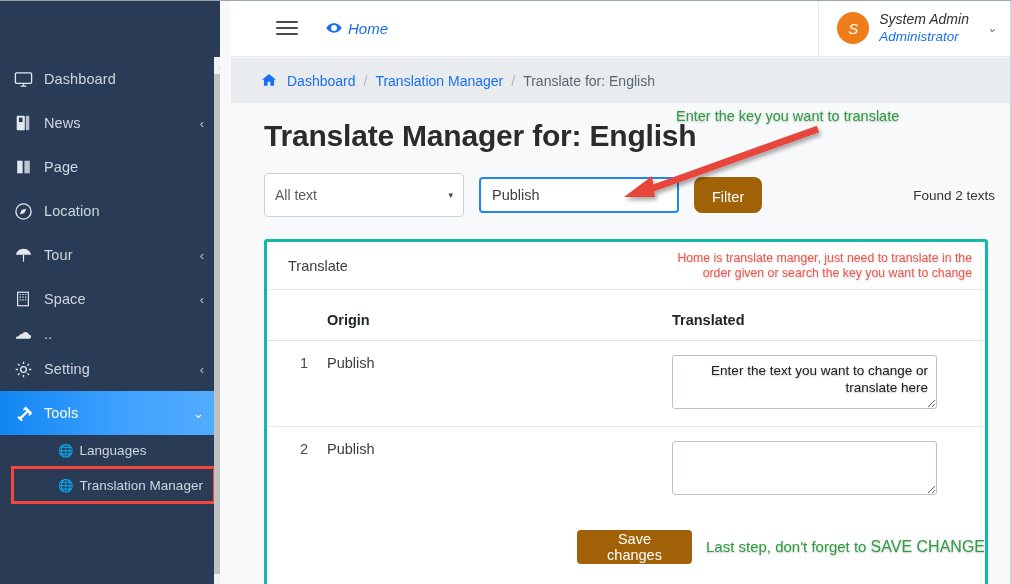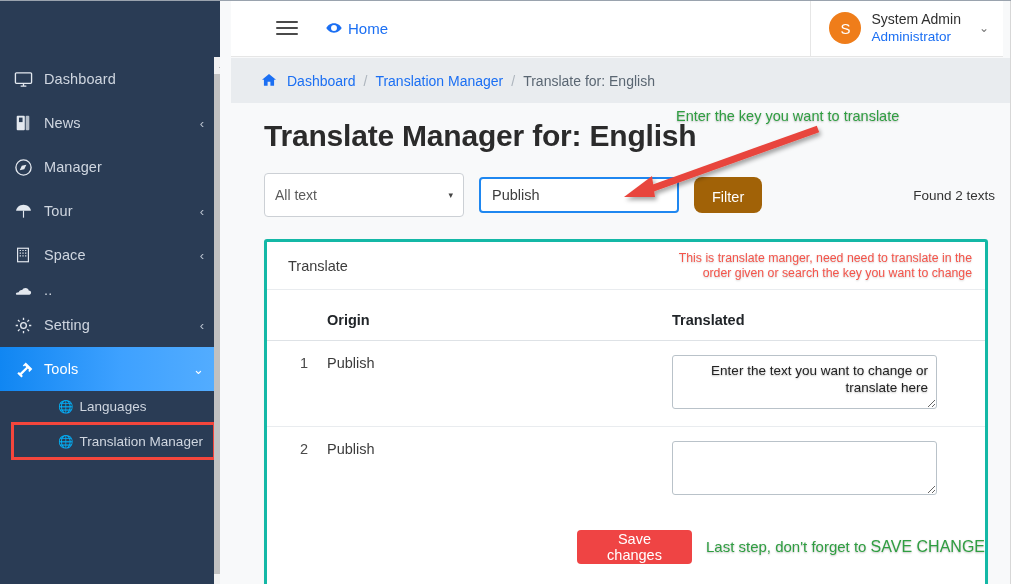--- a/index.html
+++ b/index.html
@@ -52,22 +52,22 @@
     height:17px; background:#f1f1f1; display:flex; align-items:center; justify-content:center;
   }
   #sb-scroll .arrow-up i {
     display:block; width:0;height:0;border-left:4px solid transparent;border-right:4px solid transparent;
     border-bottom:5px solid #8a8a8a;
   }
   #sb-thumb { position:absolute; left:0; top:17px; width:17px; height:500px; background:#c1c1c1; }
 
   
   #header {
-    position:absolute; left:231px; top:0; right:8px; height:57px; background:#ffffff;
-    border-bottom: 1px solid #e6e6e6; display:flex; align-items:center;
+    position:absolute; left:231px; top:0; right:0; height:57px; background:#ffffff;
+    border-bottom: 1px solid #e6e6e6; display:flex; align-items:center;font-style:italic;
   }
   #hamburger { margin-left:45px; width:22px; cursor:pointer; }
   #hamburger span { display:block; height:2px; background:#4a4a4a; margin:4px 0; border-radius:1px;}
   #home-link { margin-left:28px; color:#1b6ff3; font-size:15px; display:flex; align-items:center; gap:6px; cursor:pointer; text-decoration:none;}
   #user-box {
     margin-left:auto; height:57px; display:flex; align-items:center; gap:10px;
     padding: 0 14px 0 18px; border-left:1px solid #e6e6e6; cursor:pointer;
   }
   #avatar {
     width:32px;height:32px;border-radius:50%;background:#ef7d1a;color:#fff;
@@ -143,21 +143,21 @@
   td.c-num { padding-left:33px; color:#4a4a4a; }
   tr:last-child td { border-bottom:none; }
   .t-area {
     width:265px; height:54px; border:1px solid #b9c2c9; border-radius:3px; resize:vertical;
     padding:6px 8px; font-size:13.5px; font-family:"Liberation Sans",sans-serif; color:#222;
     text-align:right; background:#fff; outline:none; line-height:17px;
   }
   .t-area.anno { color:#222; text-shadow:0 1px 2px rgba(0,0,0,.25); }
   #save-row { padding: 18px 0 20px 0; display:flex; align-items:center; }
   #save-btn {
-    margin-left:310px; height:34px; padding:0 15px; background:#ef4444; color:#fff;
+    margin-left:310px; height:34px; padding:0 15px; background:#a16207; color:#fff;
     border:none; border-radius:4px; font-size:14.5px; cursor:pointer;
     font-family:"Liberation Sans",sans-serif;
   }
   #anno-save {
     margin-left:14px; color:#2f9e41; font-size:15px; white-space:nowrap;
     text-shadow:0 1px 2px rgba(0,0,0,.25);
   }
   #anno-save .caps { font-size:16px; }
 
   
@@ -190,29 +190,39 @@
           <svg width="18" height="18" viewBox="0 0 20 20" fill="#e3e8ef">
             <rect x="3" y="2" width="9" height="16" rx="1"></rect>
               <rect x="13" y="2" width="4" height="16" rx="1" opacity=".75"></rect>
             <rect x="5.5" y="4" width="4" height="5" fill="#2a3c55"></rect>
           </svg>
         </span>
         <span class="nav-label">News</span>
         <span class="nav-caret">‹</span>
       </div>
 
+      <div class="nav-item">
+        <span class="nav-icon">
+          <svg width="19" height="18" viewBox="0 0 20 20" fill="#e3e8ef">
+            <path d="M3 3h6v14H3z"></path>
+              <path d="M11 3h6v14h-6z" opacity=".8"></path>
+          </svg>
+        </span>
+        <span class="nav-label">Page</span>
+        <span class="nav-caret"></span>
+      </div>
 
       <div class="nav-item">
         <span class="nav-icon">
           <svg width="19" height="19" viewBox="0 0 20 20" fill="none" stroke="#e3e8ef" stroke-width="1.4">
             <circle cx="10" cy="10" r="8"></circle>
               <path d="M13 7l-2.2 4.8L6 13l2.2-4.8z" fill="#e3e8ef" stroke="none"></path>
           </svg>
         </span>
-        <span class="nav-label">Manager</span>
+        <span class="nav-label">Location</span>
         <span class="nav-caret"></span>
       </div>
 
       <div class="nav-item">
         <span class="nav-icon">
           <svg width="19" height="19" viewBox="0 0 20 20" fill="#e3e8ef">
             <path d="M10 3C5.8 3 2.5 6 2.2 9.3h15.6C17.5 6 14.2 3 10 3z"></path>
             <rect x="9.4" y="9" width="1.2" height="7.5"></rect>
           </svg>
         </span>
@@ -335,21 +345,21 @@
       </div>
       <input id="search-input" type="text" value="Publish" style="">
       <button id="filter-btn">Filter</button>
       <span id="found-text">Found 2 texts</span>
     </div>
 
     <div id="card">
       <div id="card-head">
         <span id="card-title">Translate</span>
         <span id="anno-card">
-          <span>This is translate manger, need need to translate  in the</span><br>
+          <span>Home is translate manger, just need to translate  in the</span><br>
           <span>order given or search the key you want to change</span>
         </span>
       </div>
 
       <table>
         <thead>
           <tr>
             <th class="c-num"></th>
             <th class="c-origin">Origin</th>
             <th class="c-trans">Translated</th>

